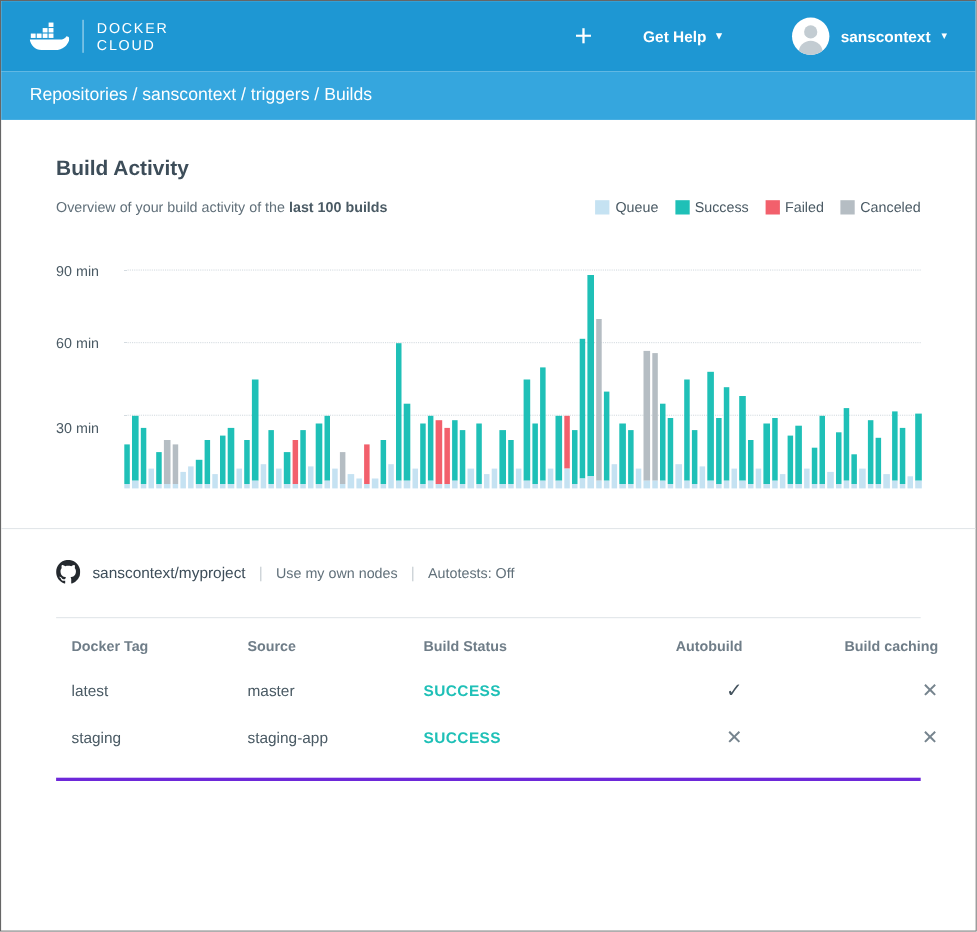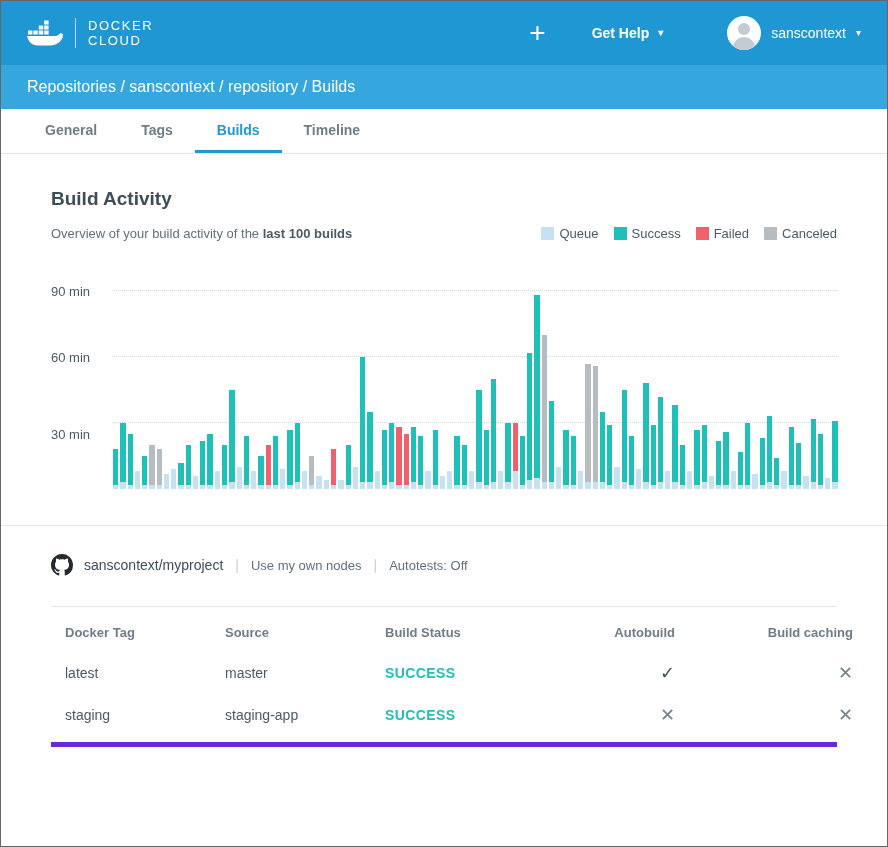--- a/index.html
+++ b/index.html
@@ -13,21 +13,21 @@
   .brand-sep { width:1px; height:30px; background:rgba(255,255,255,.65); }
   .brand-text { font-size:13px; line-height:15px; letter-spacing:1.6px; font-weight:400; }
   .header-right { margin-left:auto; display:flex; align-items:center; }
   .plus-btn { font-size:28px; font-weight:300; line-height:1; margin-right:46px; cursor:pointer; }
   .get-help { display:flex; align-items:center; gap:9px; font-size:14px; font-weight:bold; margin-right:64px; cursor:pointer; }
   .caret { font-size:10px; line-height:1; }
   .user-menu { display:flex; align-items:center; gap:10px; cursor:pointer; }
   .avatar { width:34px; height:34px; border-radius:50%; background:#fff; position:relative; overflow:hidden; }
   .avatar .head { position:absolute; top:7px; left:50%; transform:translateX(-50%); width:12px; height:12px; border-radius:50%; background:#c3ccd2; }
   .avatar .shoulders { position:absolute; top:21px; left:50%; transform:translateX(-50%); width:22px; height:15px; border-radius:11px 11px 0 0; background:#c3ccd2; }
-  .username { font-size:14px; font-weight:normal; }
+  .username { font-size:14px; font-weight:bold; }
 
   
   .breadcrumb-bar { height:44px; background:#35a6de; color:#fff; display:flex; align-items:center; padding:0 26px; font-size:16px; }
 
   
   .tabs { height:45px; display:flex; align-items:stretch; padding:0 22px; border-bottom:1px solid #e3e7ea; }
   .tab { display:flex; align-items:center; padding:0 22px; font-size:14px; font-weight:bold; color:#6f7d88; border-bottom:3px solid transparent; cursor:pointer; }
   .tab.active { color:#1e97d3; border-bottom-color:#1e97d3; }
 
   
@@ -57,21 +57,21 @@
   .desc { font-size:13px; color:#61707a; margin-top:18px; }
   .desc b { color:#4a5a64; }
   .learn-more { color:#61707a; text-decoration:underline; cursor:pointer; }
   .repo-row { display:flex; align-items:center; margin-top:28px; font-size:14px; color:#3d4d59; }
   .gh-icon { width:22px; height:22px; margin-right:11px; }
   .repo-name { font-weight:400; color:#3d4d59; }
   .meta-sep { color:#c9d0d5; margin:0 12px; font-size:14px; }
   .meta-link { font-size:13px; color:#61707a; cursor:pointer; }
 
   
-  .build-table { margin-top:30px; border-top:1px solid #e2e6e9; border-bottom:5px solid #6d28d9; padding:4px 0 6px 0; }
+  .build-table { margin-top:30px; border-top:1px solid #e2e6e9; border-bottom:3px solid #6d28d9; padding:4px 0 16px 0; }
   .trow { display:grid; grid-template-columns:160px 160px 180px 110px 178px; align-items:center; padding:10px 14px; }
   .thead { font-size:13px; font-weight:bold; color:#6f7d88; padding-top:14px; padding-bottom:12px; }
   .tcell { font-size:14px; color:#4a5a64; }
   .tc { text-align:right; }
   .status-success { color:#1fc0b7; font-weight:bold; letter-spacing:.4px; font-size:14px; }
   .mark { font-size:18px; cursor:pointer; display:inline-block; }
   .mark.check { color:#44535e; }
   .mark.cross { color:#76848e; }
 </style>
 </head>
@@ -108,29 +108,23 @@
           <span class="head"></span>
           <span class="shoulders"></span>
         </span>
         <span class="username">sanscontext</span>
         <span class="caret">▾</span>
       </span>
     </div>
   </div>
 
   <div class="breadcrumb-bar">
-    <span>Repositories / sanscontext / repository / Builds</span>
+    <span>Repositories / sanscontext / triggers / Builds</span>
   </div>
 
-  <div class="tabs">
-    <div class="tab">General</div>
-    <div class="tab">Tags</div>
-    <div class="tab active">Builds</div>
-    <div class="tab">Timeline</div>
-  </div>
 
   <div class="section">
     <h2 class="section-title">Build Activity</h2>
     <div class="sub-row">
       <div class="subtitle">
         <span>Overview of your build activity of the </span><b>last 100 builds</b>
       </div>
       <div class="legend">
           <span class="legend-item">
             <span class="swatch" style="background: rgb(197, 226, 242);"></span>

